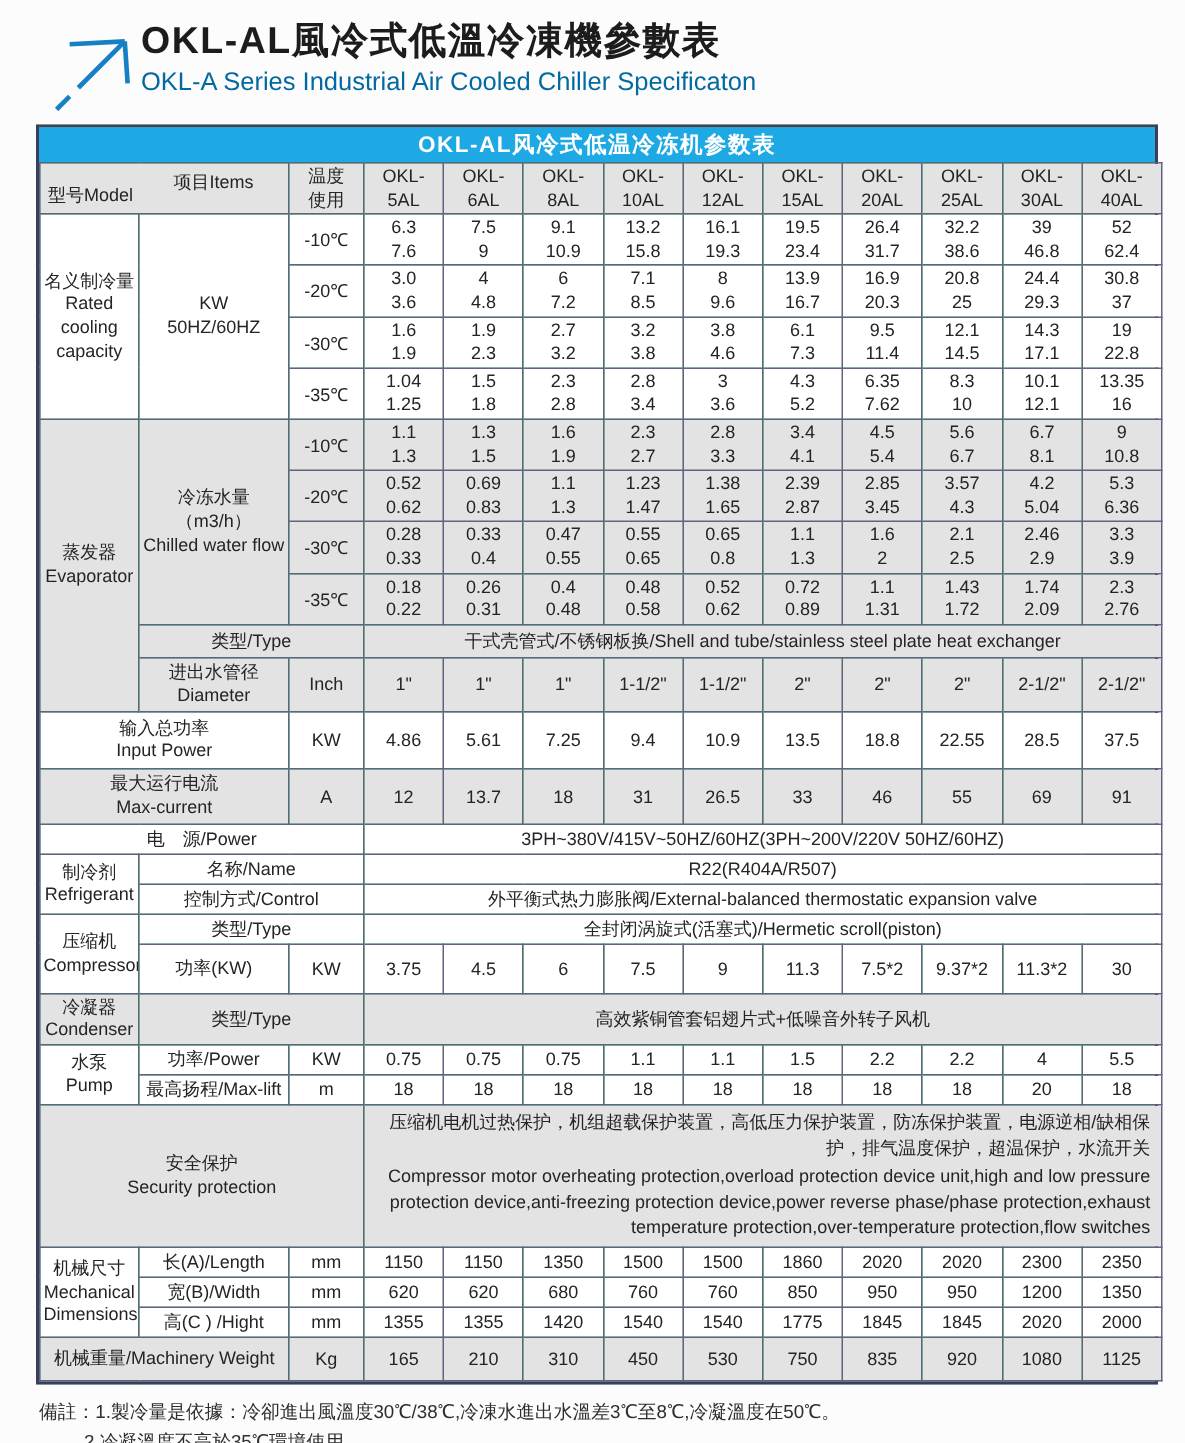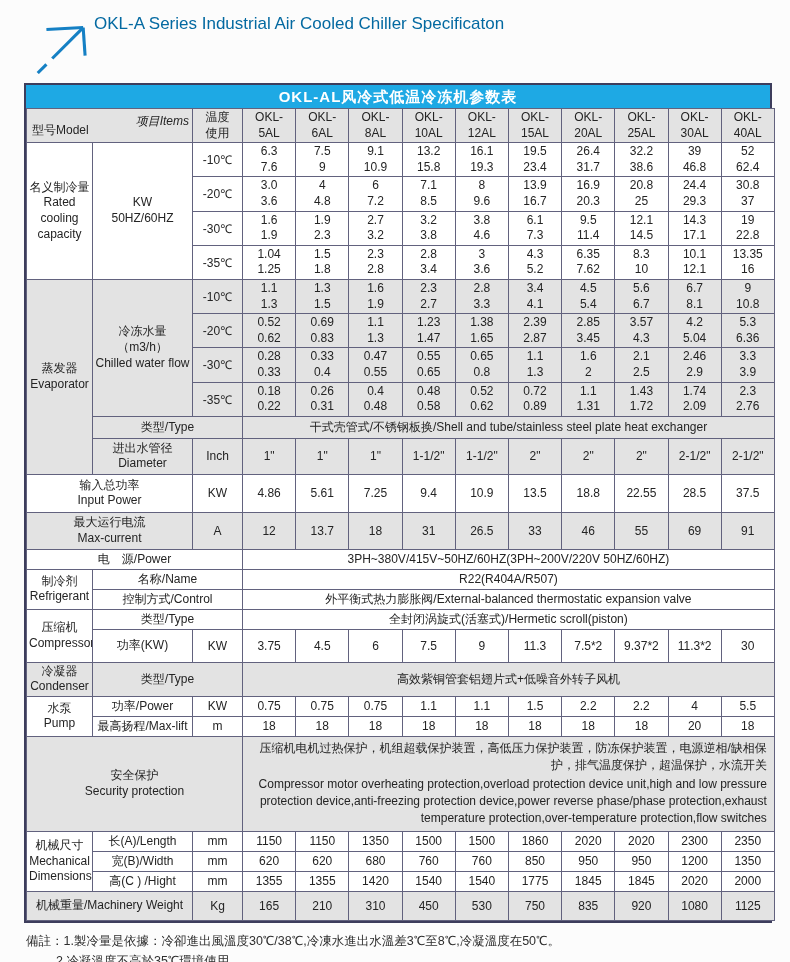--- a/index.html
+++ b/index.html
@@ -39,40 +39,41 @@
   tr.h-pump td { height: 17px; }
   tr.h-sec  td { height: 85px; }
   tr.h-dim  td { height: 19px; }
   tr.h-wt   td { height: 29px; }
 
   
   .diag { position: relative; background:
           linear-gradient(to bottom right, transparent calc(50% - 1px), #62627e calc(50% - 1px),
           #62627e calc(50% + 0px), transparent calc(50% + 0px)), #e3e3e3; }
   .diag .corner-model { position: absolute; left: 5px; bottom: 3px; font-size: 12px; }
-  .diag .corner-items { position: absolute; right: 3px; top: 4px; font-size: 12px; font-style: italic; }
+  .diag .corner-items { position: absolute; right: 23px; top: 4px; font-size: 12px; }
 
   .sec-text { font-size: 12px; line-height: 1.45; }
   .sec-text + .sec-text { margin-top: 1px; }
 
   
   .notes { margin: 8px 0 0 26px; width: 742px; font-size: 12.5px; color: #2e2e2e; line-height: 1.6; }
   .notes .n-indent1 { padding-left: 30px; }
 </style>
 </head>
 <body>
 
 <div class="page-header">
   <svg class="logo" viewBox="0 0 60 62" fill="none">
     <path d="M17 16 L55 14" stroke="#1580c4" stroke-width="3.2"></path>
     <path d="M55 14 L57 43" stroke="#1580c4" stroke-width="3.2"></path>
     <path d="M55 14 L23 46" stroke="#1580c4" stroke-width="3.2"></path>
     <path d="M17 52 L8 61" stroke="#1580c4" stroke-width="3.2"></path>
   </svg>
   <div class="titles">
+    <div class="title-zh">OKL-AL風冷式低溫冷凍機參數表</div>
     <div class="title-en">OKL-A Series Industrial Air Cooled Chiller Specificaton</div>
   </div>
 </div>
 
 <div class="tablewrap">
   <div class="bluebar" style="background:#1ea9e4">OKL-AL风冷式低温冷冻机参数表</div>
   <table>
     <colgroup>
       <col style="width:66px">
         <col style="width:100px">

